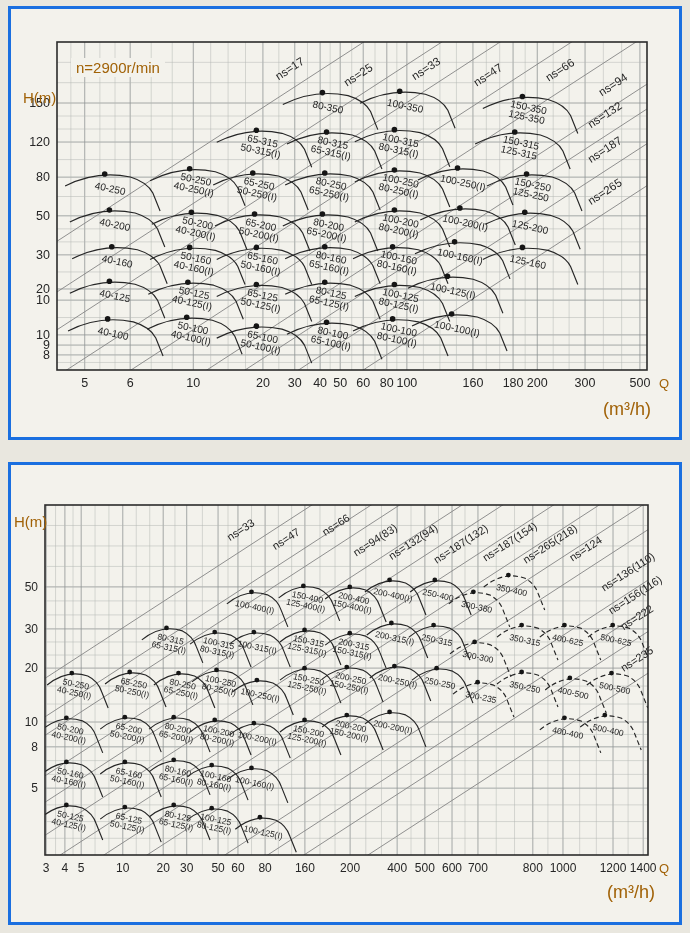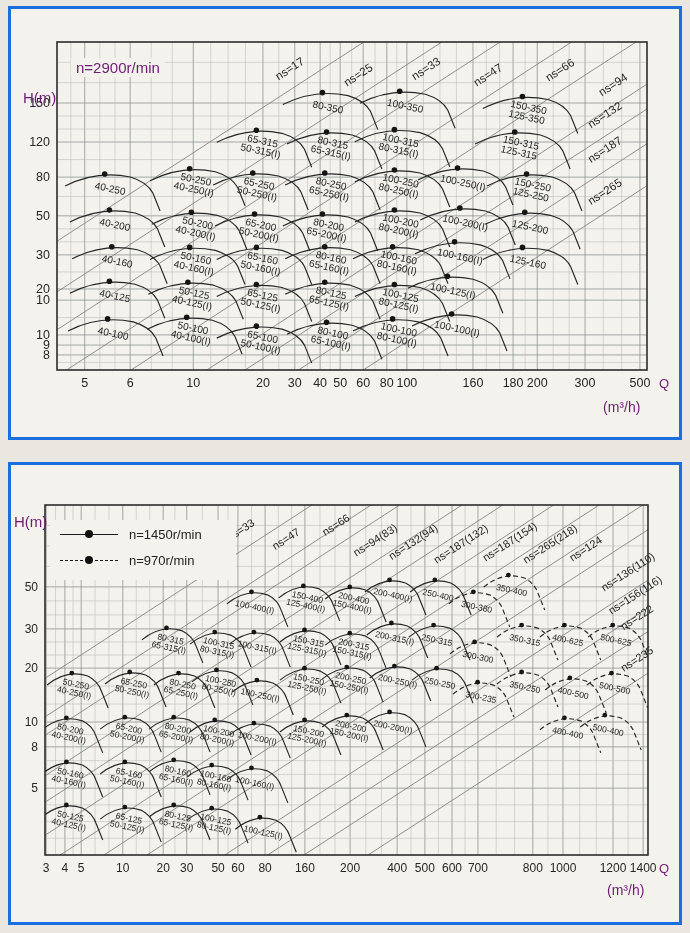--- a/index.html
+++ b/index.html
@@ -3,25 +3,25 @@
 <meta charset="utf-8">
 <style>
   html,body{margin:0;padding:0;}
   body{width:690px;height:933px;position:relative;background:#e9e7df;
        font-family:"Liberation Sans",sans-serif;overflow:hidden;}
   .panel{position:absolute;left:8px;width:674px;background:#f3f2ec;
          border:3px solid #1a6fe0;box-sizing:border-box;}
   #panel-top{top:6px;height:434px;}
   #panel-bottom{top:462px;height:463px;}
   .panel svg{position:absolute;left:0;top:0;}
-  .ov{position:absolute;color:#701a75;white-space:nowrap;z-index:3;}
+  .ov{position:absolute;color:#a16207;white-space:nowrap;z-index:3;}
   .h-label{font-size:15px;}
   .chart-title{font-size:15px;background:#f3f2ec;padding:1px 5px;}
   .q-label{font-size:13px;}
-  .unit-label{font-size:14px;}
+  .unit-label{font-size:18px;}
   .legend-box{position:absolute;left:39px;top:55px;width:186px;height:60px;
               background:#f3f2ec;z-index:3;}
   .legend-row{position:absolute;left:10px;height:16px;display:flex;align-items:center;}
   .legend-row.r0{top:6px;}
   .legend-row.r1{top:32px;}
   .ls{display:inline-block;width:58px;height:0;border-top:1.6px solid #1b1b1b;
       position:relative;margin-right:11px;}
   .ls.dashed{border-top-style:dashed;}
   .ls .ldot{position:absolute;left:25px;top:-4.5px;width:8px;height:8px;
             background:#111;border-radius:50%;}
@@ -570,29 +570,15 @@
         <text x="413.89" y="407" text-anchor="middle">500</text>
         <text x="441.02500000000003" y="407" text-anchor="middle">600</text>
         <text x="466.954" y="407" text-anchor="middle">700</text>
         <text x="521.827" y="407" text-anchor="middle">800</text>
         <text x="551.977" y="407" text-anchor="middle">1000</text>
         <text x="602.026" y="407" text-anchor="middle">1200</text>
         <text x="632.176" y="407" text-anchor="middle">1400</text>
       </g>
     </svg>
   <div class="ov h-label" style="left:3px;top:48px">H(m)</div>
-  <div class="legend-box">
-    <div class="legend-row r0">
-      <span class="ls solid">
-          <span class="ldot"></span>
-        </span>
-      <span class="legend-label">n=1450r/min</span>
-    </div>
-    <div class="legend-row r1">
-      <span class="ls dashed">
-          <span class="ldot"></span>
-        </span>
-      <span class="legend-label">n=970r/min</span>
-    </div>
-  </div>
   <div class="ov q-label" style="left:648px;top:396px">Q</div>
   <div class="ov unit-label" style="left:596px;top:417px">(m³/h)</div>
 </div>
 
 </body></html>

